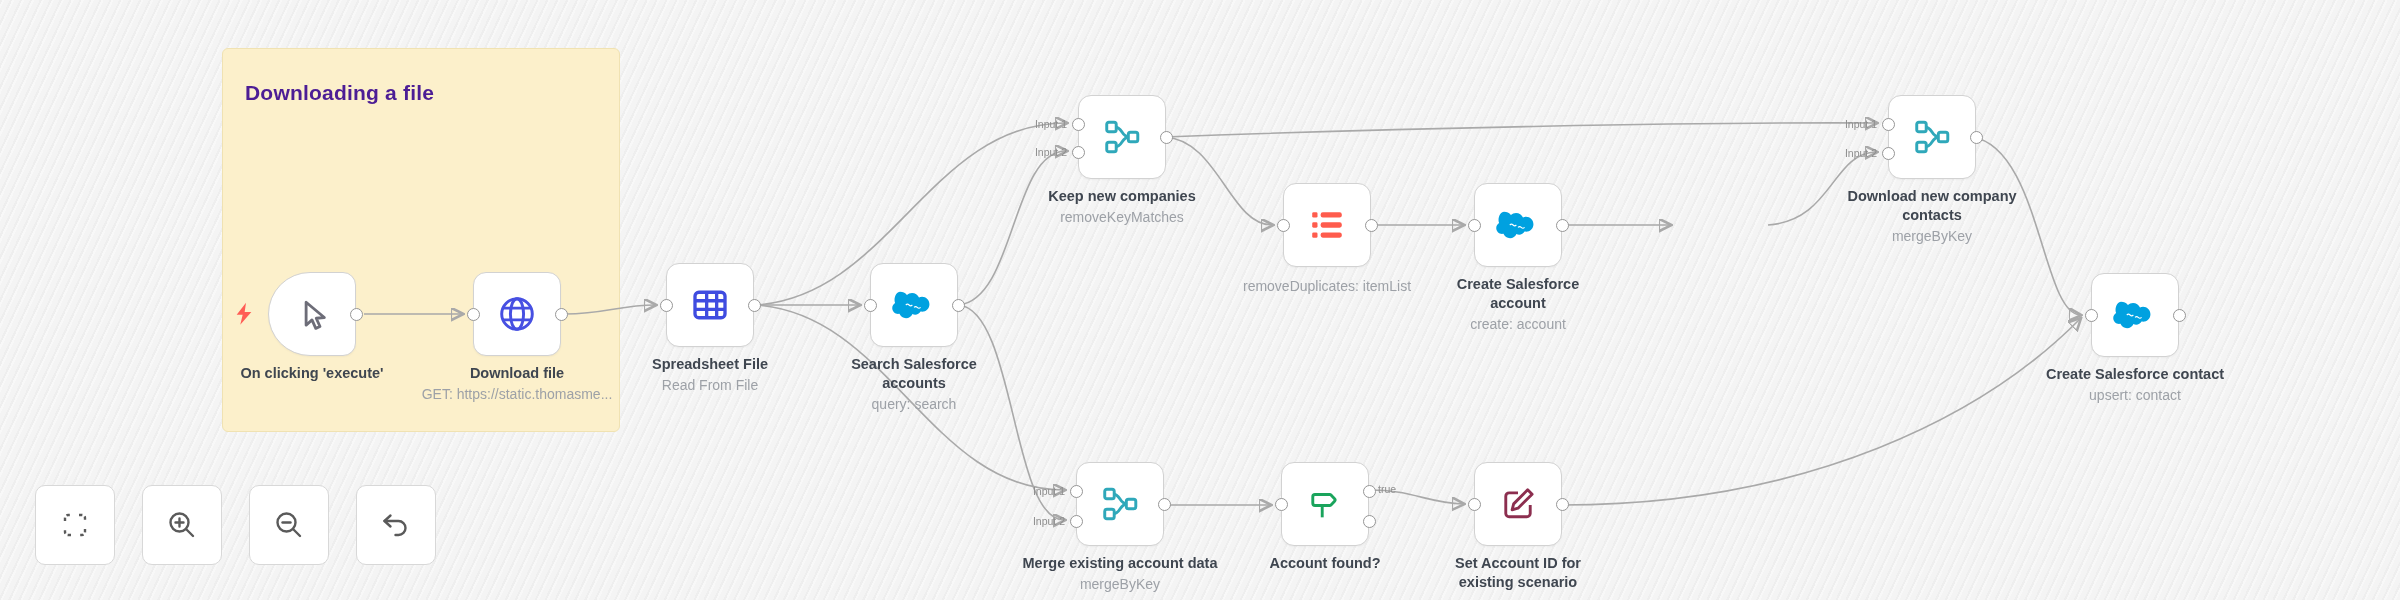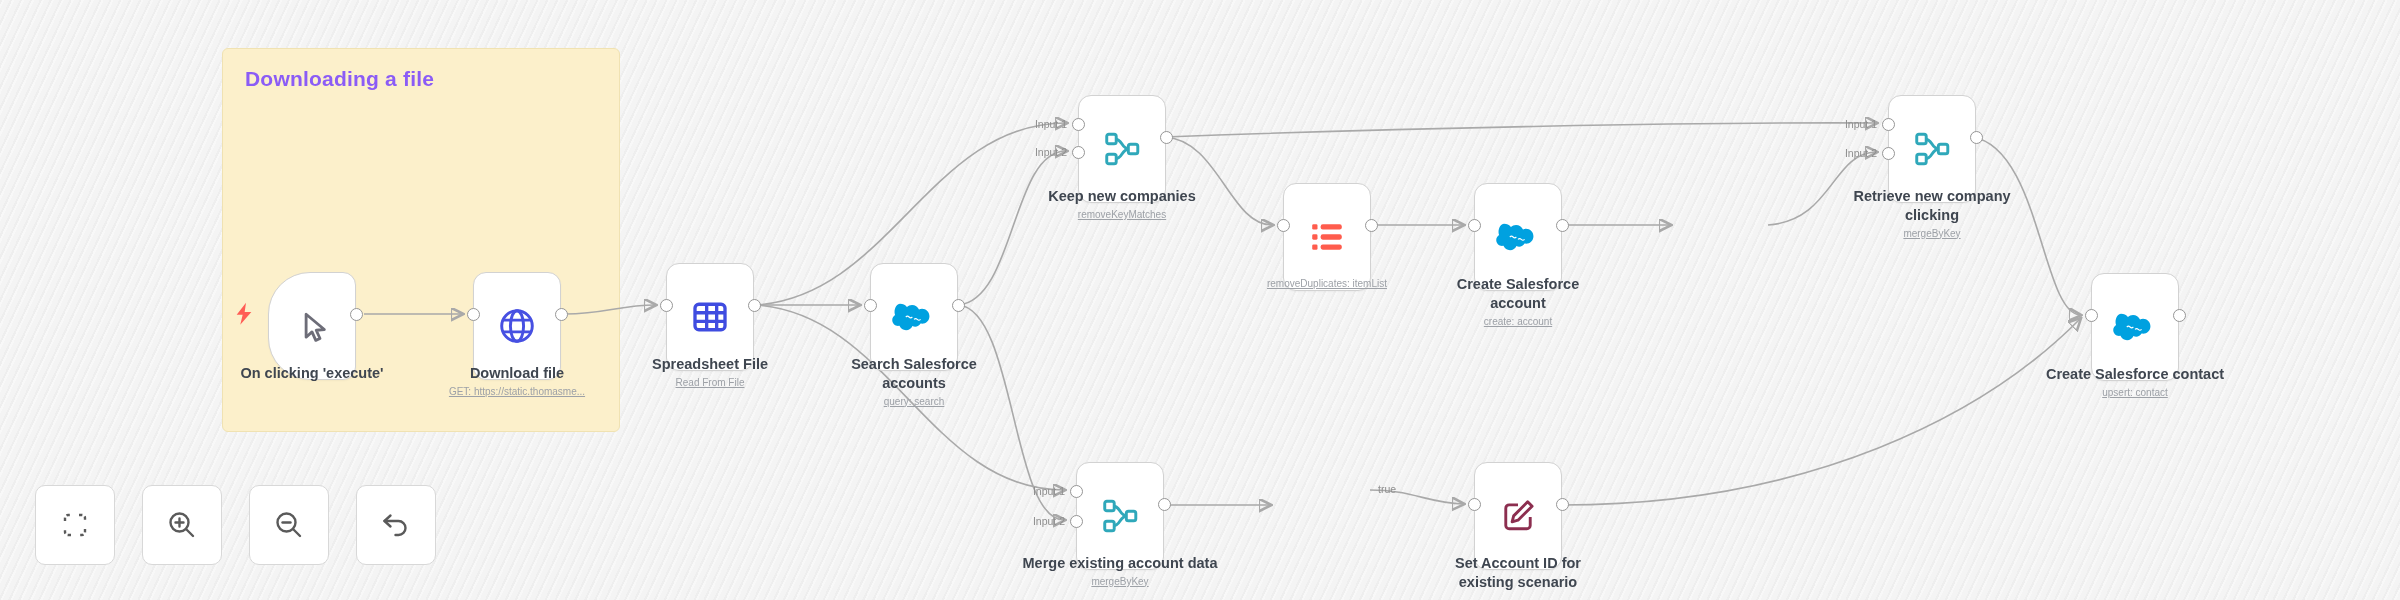--- a/index.html
+++ b/index.html
@@ -8,48 +8,48 @@
     position:relative; width:2400px; height:600px; overflow:hidden;
     background-color:#f4f4f4;
     background-image:repeating-linear-gradient(115deg, rgba(0,0,0,0.025) 0 2px, rgba(255,255,255,0.4) 2px 4px, transparent 4px 9px);
   }
   
   .sticky{
     position:absolute; left:222px; top:48px; width:398px; height:384px;
     background:#fcf0cb; border:1px solid #f0e2b2; border-radius:6px;
     padding:16px 22px; box-sizing:border-box; z-index:1;
   }
-  .sticky h2{margin:2px 0 10px 0; font-size:21px; color:#8b5cf6; letter-spacing:.2px;}
+  .sticky h2{margin:16px 0 10px 0; font-size:21px; color:#4c1d95; letter-spacing:.2px;}
   .sticky p{margin:0 0 14px 0; font-size:11.5px; line-height:1.45; color:#62625c;}
   
   #edges{position:absolute; left:0; top:0; z-index:2;}
   #edges path, #edges line{fill:none; stroke:#a9a9a9; stroke-width:1.6px;}
   
   .node{position:absolute; z-index:3;}
   .box{
-    position:relative; width:88px; height:108px; background:#fff;
+    position:relative; width:88px; height:84px; background:#fff;
     border:1.6px solid #d2d2d2; border-radius:13px; box-sizing:border-box;
     display:flex; align-items:center; justify-content:center;
     box-shadow:0 1px 2px rgba(0,0,0,0.04);
   }
   .trigger .box{border-radius:42px 13px 13px 42px;}
   .port{
     position:absolute; width:13px; height:13px; border-radius:50%;
     background:#fff; border:1.8px solid #969696; box-sizing:border-box; z-index:4;
   }
   .port.in{left:-7.5px;}
   .port.out{right:-7.5px;}
   .port.mid{top:34.5px;}
   .plabel{
     position:absolute; right:calc(100% + 12px); font-size:10.5px; line-height:12px;
     color:#8e8e8e; white-space:nowrap;
   }
   .caption{position:absolute; top:92px; left:44px; transform:translateX(-50%); width:190px; text-align:center;}
   .caption .t{font-weight:bold; font-size:14.5px; line-height:1.3; color:#3f4650;}
-  .caption .s{font-size:10px; color:#9da1a7; margin-top:3px;text-decoration:underline;}
+  .caption .s{font-size:14px; color:#9da1a7; margin-top:3px;}
   .w170 .caption{width:170px;} .w180 .caption{width:180px;} .w210 .caption{width:210px;}
   .bolt{position:absolute; left:234px; top:302px; z-index:3;}
   .truelbl{position:absolute; left:1378px; top:483px; font-size:10.5px; color:#8e8e8e; z-index:3;}
   
   .toolbar{position:absolute; left:35px; top:485px; display:flex; gap:27px; z-index:5;}
   .tbtn{
     width:80px; height:80px; background:#fff; border:1.6px solid #d8d8d8; border-radius:10px;
     display:flex; align-items:center; justify-content:center; cursor:pointer; box-sizing:border-box;
   }
 </style>
@@ -220,21 +220,21 @@
           <rect x="25" y="14.5" width="9" height="9" rx="2"></rect>
         </g>
       </svg>
       <span class="port in" style="top:21.5px"></span>
       <span class="port in" style="top:50.5px"></span>
       <span class="port out mid"></span>
       <span class="plabel" style="top:22px">Input 1</span>
       <span class="plabel" style="top:51px">Input 2</span>
     </div>
     <div class="caption">
-      <div class="t">Retrieve new company clicking</div>
+      <div class="t">Download new company contacts</div>
       <div class="s">mergeByKey</div>
     </div>
   </div>
 
   <div class="node w180" style="left:2091px; top:273px">
     <div class="box">
       <svg width="46" height="34" viewBox="0 0 56 40">
         <path d="M23 6 c3.4 0 6.4 1.5 8.4 3.8 1.6-1.5 3.8-2.4 6.2-2.4 3.8 0 7 2.2 8.5 5.4 1.1-.5 2.4-.8 3.7-.8 5 0 9 4.1 9 9.1 0 5-4 9.1-9 9.1 -.6 0-1.2-.1-1.8-.2 -1.3 2.3-3.8 3.9-6.6 3.9 -1.2 0-2.3-.3-3.3-.8 -1.3 3-4.3 5.1-7.8 5.1 -3.6 0-6.7-2.3-8-5.4 -.6.1-1.1.2-1.7.2 -3.9 0-7.1-3.2-7.1-7.2 0-2.6 1.4-4.9 3.5-6.2 -.4-1-.7-2.2-.7-3.4 C16.3 10.6 19.3 6 23 6 Z" fill="#00a1e0" transform="translate(-12,-2)"></path>
         <path d="M18 20 q2-2 4 0 q2 2 4 0 M28 23 q2-2 4 0 q2 2 4 0" fill="none" stroke="#ffffff" stroke-width="1.3"></path>
       </svg>
@@ -262,20 +262,36 @@
       <span class="port out mid"></span>
       <span class="plabel" style="top:22px">Input 1</span>
       <span class="plabel" style="top:52px">Input 2</span>
     </div>
     <div class="caption">
       <div class="t">Merge existing account data</div>
       <div class="s">mergeByKey</div>
     </div>
   </div>
 
+  <div class="node w210" style="left:1281px; top:462px">
+    <div class="box">
+      <svg width="40" height="40" viewBox="0 0 36 36">
+        <g fill="none" stroke="#1aa45c" stroke-width="2.6" stroke-linejoin="round">
+          <path d="M9 9.5 h13.2 a1.6 1.6 0 0 1 1.2 .5 l3.2 3.3 a1.6 1.6 0 0 1 0 2.2 l-3.2 3.3 a1.6 1.6 0 0 1-1.2 .5 H9 a2 2 0 0 1-2-2 v-5.8 a2 2 0 0 1 2-2 z"></path>
+          <path d="M15.5 19.5 V30"></path>
+        </g>
+      </svg>
+      <span class="port in mid"></span>
+      <span class="port out" style="top:21.5px"></span>
+      <span class="port out" style="top:51.5px"></span>
+    </div>
+    <div class="caption">
+      <div class="t">Account found?</div>
+    </div>
+  </div>
 
   <div class="node w170" style="left:1474px; top:462px">
     <div class="box">
       <svg width="40" height="40" viewBox="0 0 36 36">
         <g fill="none" stroke="#8c2e4f" stroke-width="2.6" stroke-linejoin="round">
           <path d="M29 19 v7.5 a3 3 0 0 1-3 3 H10 a3 3 0 0 1-3-3 V11 a3 3 0 0 1 3-3 h8"></path>
           <path d="M26.7 5.2 l4 4 L18 21.8 l-5.3 1.4 1.4-5.3 z"></path>
         </g>
       </svg>
       <span class="port in mid"></span>

